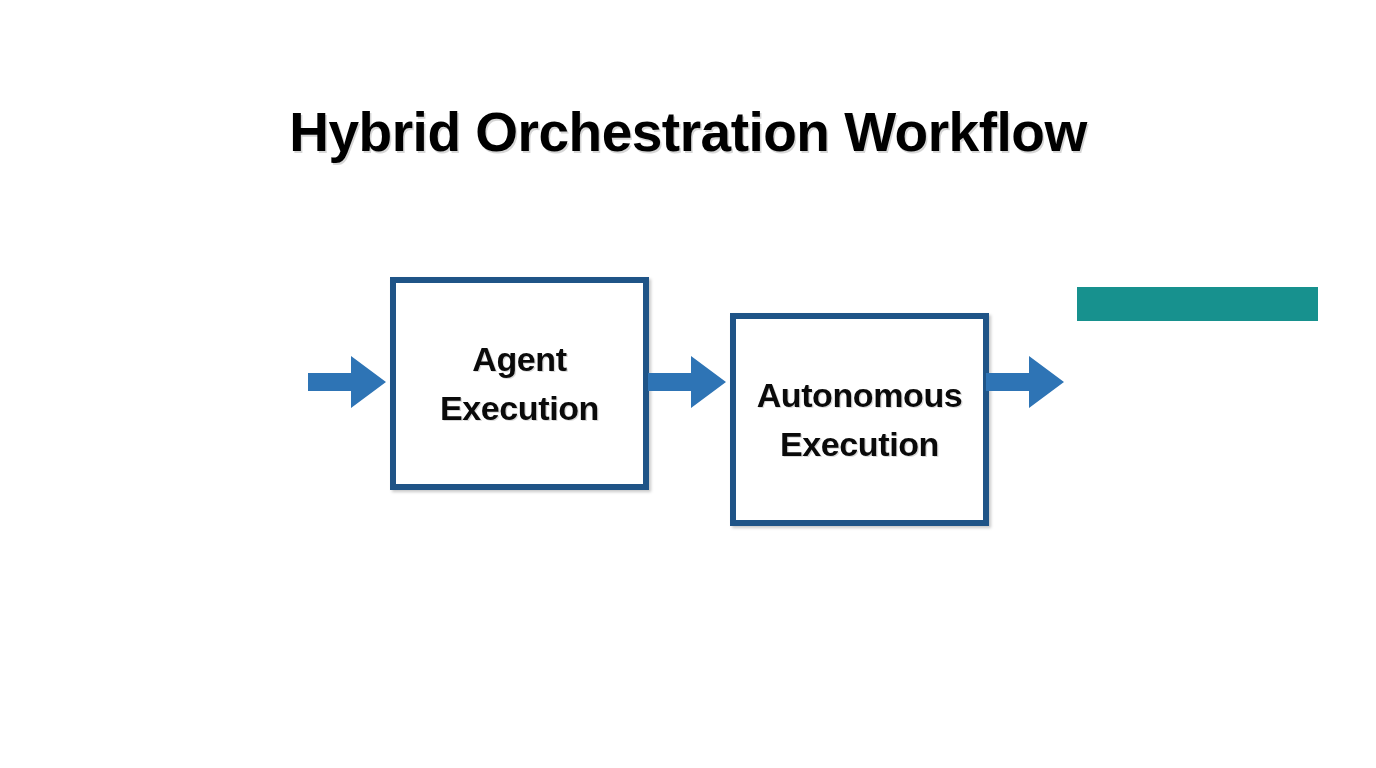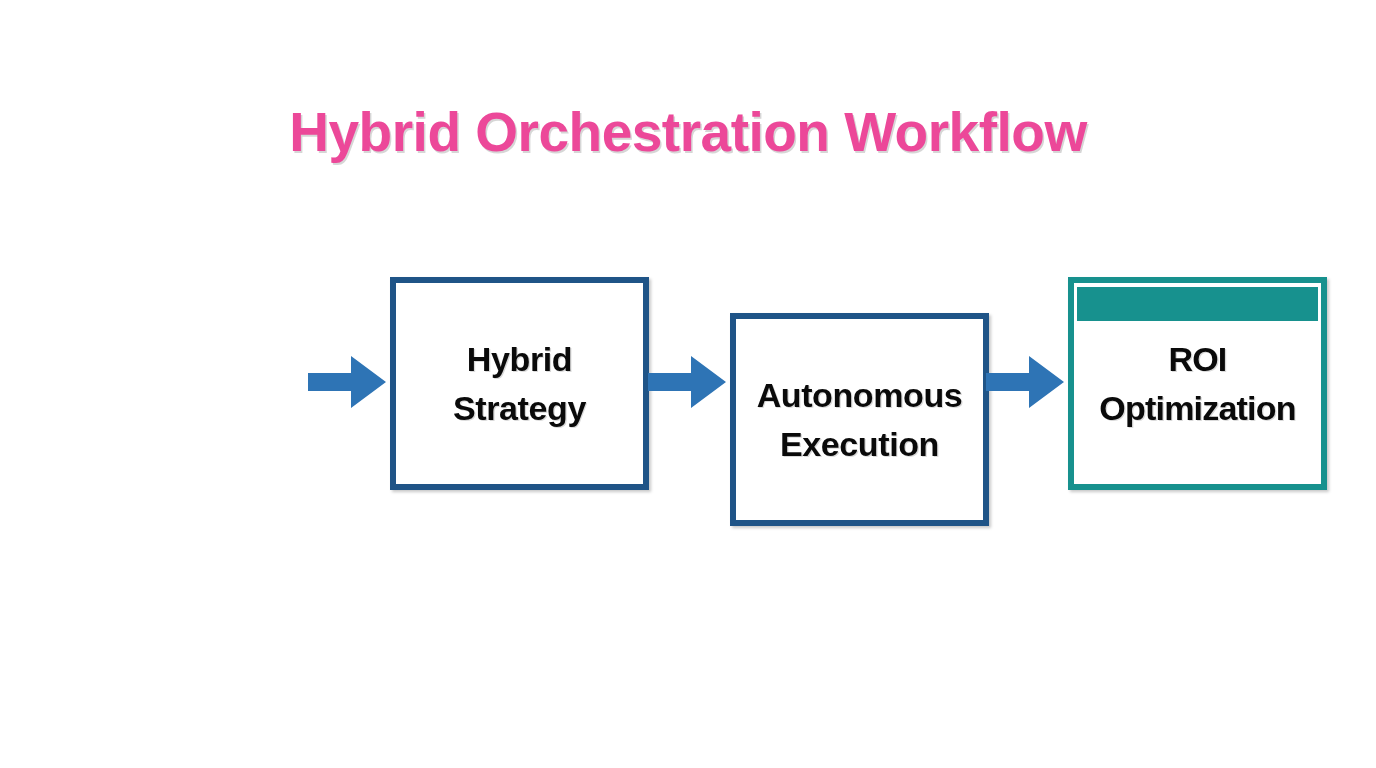--- a/index.html
+++ b/index.html
@@ -26,21 +26,21 @@
   #diagram-title {
     position: absolute;
     left: 0;
     top: 104px;
     width: 1376px;
     text-align: center;
     font-family: "Liberation Sans", sans-serif;
     font-size: 55px;
     font-weight: bold;
     letter-spacing: -0.5px;
-    color: #ec4899;
+    color: #000000;
     line-height: 1.05;
     text-shadow: 1.5px 1.5px 0 rgba(120,120,120,0.30);
     white-space: nowrap;
   }
 
   
   .stage-box {
     position: absolute;
     top: 277px;
     width: 259px;
@@ -107,37 +107,34 @@
   <div id="diagram-title">Hybrid Orchestration Workflow</div>
 
 
   <div class="flow-arrow" id="flow-arrow-1">
     <svg viewBox="0 0 78 56" xmlns="http://www.w3.org/2000/svg">
       <polygon points="0,19 43,19 43,2 78,28 43,54 43,37 0,37" fill="#2e74b5"></polygon>
     </svg>
   </div>
 
   <div class="stage-box" id="stage-box-2">
-    <div class="stage-label">Hybrid Strategy</div>
+    <div class="stage-label">Agent Execution</div>
   </div>
 
   <div class="flow-arrow" id="flow-arrow-2">
     <svg viewBox="0 0 78 56" xmlns="http://www.w3.org/2000/svg">
       <polygon points="0,19 43,19 43,2 78,28 43,54 43,37 0,37" fill="#2e74b5"></polygon>
     </svg>
   </div>
 
   <div class="stage-box" id="stage-box-3">
     <div class="stage-label">Autonomous Execution</div>
   </div>
 
   <div class="flow-arrow" id="flow-arrow-3">
     <svg viewBox="0 0 78 56" xmlns="http://www.w3.org/2000/svg">
       <polygon points="0,19 43,19 43,2 78,28 43,54 43,37 0,37" fill="#2e74b5"></polygon>
     </svg>
   </div>
 
-  <div class="stage-box" id="stage-box-4">
-    <div class="stage-label">ROI Optimization</div>
-  </div>
   <div id="roi-accent-bar"></div>
 
 </div>
 
 </body></html>

